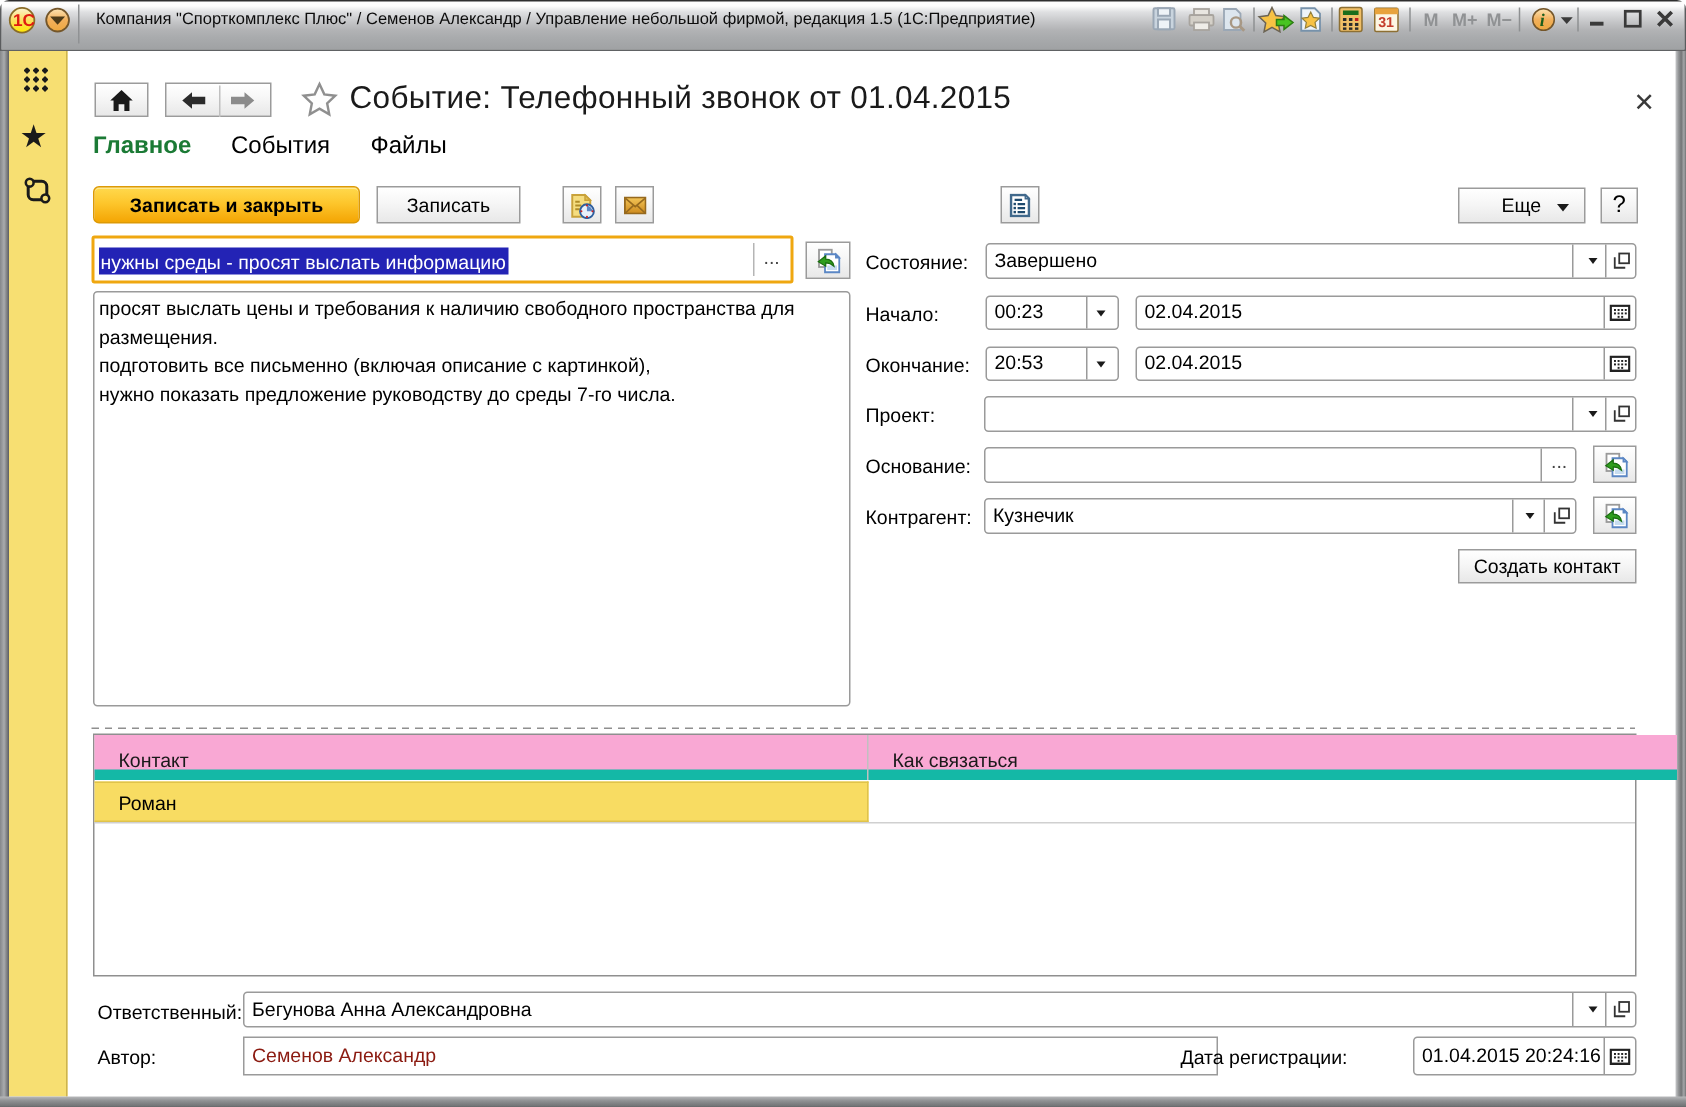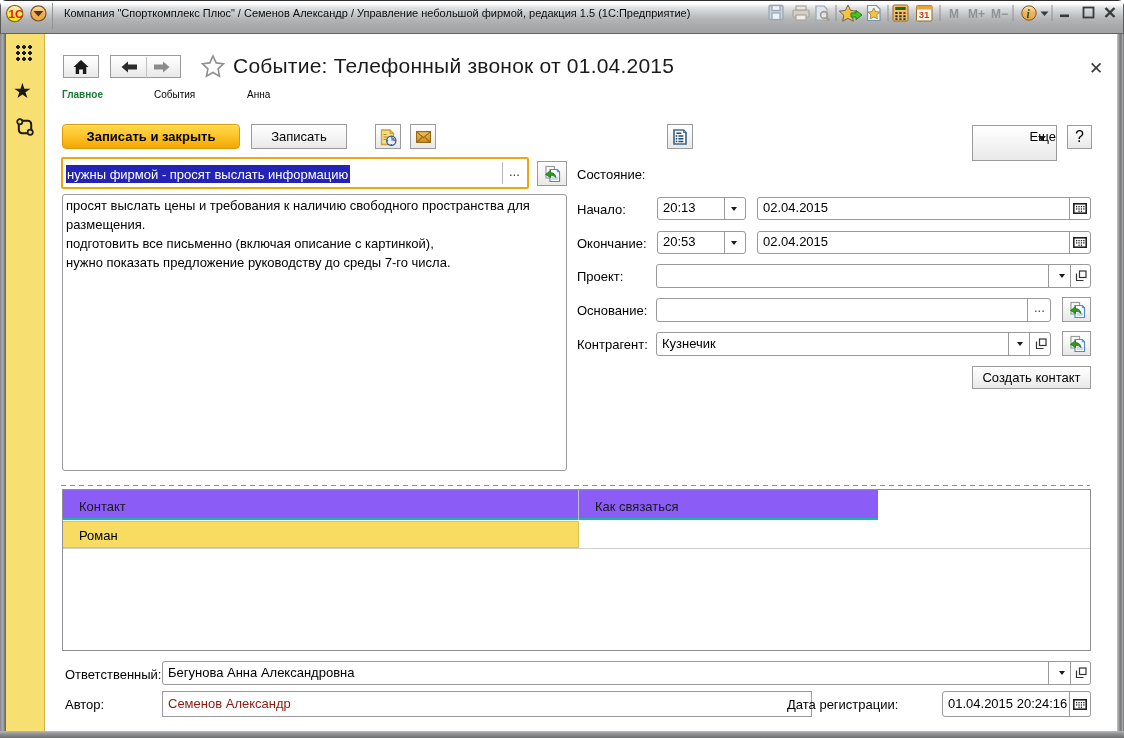--- a/index.html
+++ b/index.html
@@ -33,21 +33,21 @@
   background-image:radial-gradient(circle at 2px 2px, #1a1a1a 1.7px, transparent 1.9px);
   background-size:6px 6px; background-position:0 0; }
 .sbstar { left:13px; top:79px; font-size:21px; color:#1a1a1a; }
 
 
 #homebtn { left:63px; top:55px; width:36px; height:23px; }
 #bfgroup { left:110px; top:55px; width:71px; height:23px; }
 #bigstar { left:200px; top:54px; }
 #formtitle { left:233px; top:54px; font-size:21px; letter-spacing:0.22px; color:#1a1a1a; }
 #closex { left:1089px; top:58px; font-size:17px; color:#3a3a3a; }
-.tab { top:89px; font-size:10px; }
+.tab { top:89px; font-size:16px; }
 </style></head>
 <body>
 <div id="win">
   <div class="abs" id="titlebar"></div>
   <div class="abs" id="leftborder"></div>
   <div class="abs" id="sidebar"></div>
   <div class="abs" id="rightborder"></div>
   <div class="abs" id="bottomborder"></div>
 
   <div class="abs grid9"></div>
@@ -162,21 +162,21 @@
       </svg>
     <div class="abs divline" style="left:35px;top:1px;height:21px;background:#c0c0c0"></div>
   </div>
   <svg class="abs" id="bigstar" width="26" height="26" viewBox="0 0 26 26">
     <path d="M13 2 l3.2 6.9 7.3 .9 -5.4 5.1 1.4 7.3 -6.5-3.7 -6.5 3.7 1.4-7.3 -5.4-5.1 7.3-.9 z" fill="#fdfdfd" stroke="#8f8f8f" stroke-width="1.6"></path>
     </svg>
   <div class="abs" id="formtitle">Событие: Телефонный звонок от 01.04.2015</div>
   <div class="abs" id="closex">✕</div>
   <div class="abs tab" style="left:62px;color:#1b7a35;font-weight:bold">Главное</div>
   <div class="abs tab" style="left:154px">События</div>
-  <div class="abs tab" style="left:247px">Анна</div>
+  <div class="abs tab" style="left:247px">Файлы</div>
 
   <div class="abs" style="left:62px;top:124px;width:178px;height:25px;border:1px solid #dd9a06;border-radius:4px;
     background:linear-gradient(#ffd94d,#fdc62c 45%,#f6ab0b 90%,#f3a805);text-align:center;font-weight:bold;
     line-height:23px;box-shadow:inset 0 1px 0 #ffe98e">Записать и закрыть</div>
   <div class="btn" style="left:251px;top:124px;width:96px;height:25px;line-height:23px">Записать</div>
   <div class="btn" style="left:375px;top:124px;width:26px;height:25px">
     <svg width="18" height="17" viewBox="0 0 18 17" style="margin-top:4px">
       <path d="M2.5 1 h8.5 l3.5 3.5 v11 h-12 z" fill="#f5dd80" stroke="#c9a23a" stroke-width="1.3"></path>
       <path d="M11 1 l3.5 3.5 h-3.5 z" fill="#e3c052" stroke="#c9a23a" stroke-width="1"></path>
       <path d="M4.5 5.5 h3 M4.5 8 h4 M4.5 10.5 h3" stroke="#b08c28" stroke-width="1.2"></path>
@@ -202,46 +202,56 @@
     <svg width="14" height="16" viewBox="0 0 14 16" style="margin-top:4px">
       <path d="M1 1 h9.5 l2.5 2.5 v11.5 h-12 z" fill="#fff" stroke="#41698c" stroke-width="1.7"></path>
       <path d="M10.5 1 l2.5 2.5 h-2.5 z" fill="#9fc0d8" stroke="#41698c" stroke-width=".9"></path>
       <path d="M3.4 4.3 h5 M5.4 7 h5 M5.4 9.7 h5 M5.4 12.4 h5" stroke="#1e4a6e" stroke-width="1.5"></path>
       <g fill="#1e4a6e">
           <rect x="2.7" y="6.2" width="1.6" height="1.6"></rect>
           <rect x="2.7" y="8.9" width="1.6" height="1.6"></rect>
           <rect x="2.7" y="11.6" width="1.6" height="1.6"></rect>
         </g>
     </svg></div>
-  <div class="btn" style="left:972px;top:125px;width:85px;height:36px;line-height:22px;text-align:right;padding-left:2px">Еще
+  <div class="btn" style="left:972px;top:125px;width:85px;height:24px;line-height:22px;text-align:left;padding-left:28px">Еще
     <span class="caret" style="position:absolute;right:10px;top:10px"></span></div>
   <div class="btn" style="left:1067px;top:125px;width:25px;height:24px;line-height:21px;font-size:16px">?</div>
 
   <div class="abs" style="left:61px;top:157px;width:468px;height:32px;border:2px solid #efa710;border-radius:2px;background:#fff">
-    <span style="position:absolute;left:3px;background:#2323b5;color:#fff;padding:1.5px 2px 1.5px 1px;top:6px">нужны фирмой - просят выслать информацию</span>
+    <span style="position:absolute;left:3px;background:#2323b5;color:#fff;padding:1.5px 2px 1.5px 1px;top:6px">нужны среды - просят выслать информацию</span>
     <div class="divline" style="left:439px;top:3px;height:22px;background:#b5b5b5"></div>
     <span style="position:absolute;left:446px;top:5px;color:#444">...</span>
   </div>
   <div class="btn" style="left:537px;top:161px;width:30px;height:25px">
     <svg width="18" height="18" viewBox="0 0 18 18" style="margin-top:3px">
       <rect x="3" y="1.5" width="8.5" height="11.5" fill="#fff" stroke="#9a9a9a" stroke-width="1.2"></rect>
       <path d="M7 4.5 h7.2 l2.3 2.3 v9.7 h-9.5 z" fill="#fff" stroke="#5b87c5" stroke-width="1.2"></path>
       <path d="M14.2 4.5 l2.3 2.3 h-2.3 z" fill="#b8cfe8" stroke="#5b87c5" stroke-width="1"></path>
       <rect x="8.5" y="12" width="6.5" height="3" fill="#c6dcf0"></rect>
       <path d="M2.5 9.5 l5-4 v2.2 c3.5 0 5 2 5.5 4.8 -1.8-1.6-3-2.2-5.5-2.2 v2.2 z" fill="#2f9e1d" stroke="#1c6e12" stroke-width=".8"></path>
     </svg></div>
 
   <div class="abs" style="left:62px;top:194px;width:505px;height:277px;border:1px solid #9a9a9a;border-radius:3px;
     padding:1px 5px 3px 3px;line-height:19px">просят выслать цены и требования к наличию свободного пространства для размещения.<br>подготовить все письменно (включая описание с картинкой),<br>нужно показать предложение руководству до среды 7-го числа.</div>
 
   <div class="lbl" style="left:577px;top:167px">Состояние:</div>
+  <div class="field" style="left:657px;top:162px;width:434px;height:24px">
+    <span style="position:absolute;left:5px;top:3px">Завершено</span>
+    <div class="divline" style="left:390px;top:0;height:22px"></div>
+    <span class="caret" style="position:absolute;left:401px;top:9px;border-top-width:4px;border-left-width:3.5px;border-right-width:3.5px"></span>
+    <div class="divline" style="left:412px;top:0;height:22px"></div>
+    <svg width="12" height="12" viewBox="0 0 12 12" style="position:absolute;left:417px;top:5px">
+      <path d="M1.5 3.5 v7 h7" fill="none" stroke="#333" stroke-width="1.2"></path>
+      <rect x="4.5" y="1" width="6.5" height="6.5" fill="none" stroke="#333" stroke-width="1.2"></rect>
+    </svg>
+  </div>
 
   <div class="lbl" style="left:577px;top:202px">Начало:</div>
   <div class="field" style="left:657px;top:197px;width:89px;height:23px">
-    <span style="position:absolute;left:5px;top:2px">20:13</span>
+    <span style="position:absolute;left:5px;top:2px">00:23</span>
     <div class="divline" style="left:66px;top:0;height:21px"></div>
     <span class="caret" style="position:absolute;left:73px;top:9px;border-top-width:4px;border-left-width:3.5px;border-right-width:3.5px"></span>
   </div>
   <div class="field" style="left:757px;top:197px;width:334px;height:23px">
     <span style="position:absolute;left:5px;top:2px">02.04.2015</span>
     <div class="divline" style="left:311px;top:0;height:21px"></div>
     <svg width="14" height="11" viewBox="0 0 14 11" style="position:absolute;left:315px;top:5px">
       <rect x="0.8" y="0.8" width="12.4" height="9.4" fill="#fff" stroke="#222" stroke-width="1.6"></rect>
       <g fill="#222">
           <rect x="3" y="3" width="1.3" height="1.3"></rect>
@@ -328,21 +338,21 @@
       <rect x="8.5" y="12" width="6.5" height="3" fill="#c6dcf0"></rect>
       <path d="M2.5 9.5 l5-4 v2.2 c3.5 0 5 2 5.5 4.8 -1.8-1.6-3-2.2-5.5-2.2 v2.2 z" fill="#2f9e1d" stroke="#1c6e12" stroke-width=".8"></path>
     </svg></div>
 
   <div class="btn" style="left:972px;top:366px;width:119px;height:23px;line-height:21px">Создать контакт</div>
 
   <div class="abs" style="left:61px;top:485px;width:1029px;height:1px;
     background:repeating-linear-gradient(to right,#8f8f8f 0 5px,transparent 5px 9px)"></div>
 
   <div class="abs" style="left:62px;top:489px;width:1029px;height:162px;border:1px solid #8f8f8f;background:#fff">
-    <div class="abs" style="left:0;top:0;width:815px;height:30px;background:#8b5cf6;border-bottom:2px solid #14b8a6">
+    <div class="abs" style="left:0;top:0;width:1055px;height:30px;background:#f9a8d4;border-bottom:7px solid #14b8a6">
       <span style="position:absolute;left:16px;top:9px;color:#1a1a1a">Контакт</span>
       <span style="position:absolute;left:532px;top:9px;color:#1a1a1a">Как связаться</span>
       <div class="divline" style="left:515px;top:0;height:30px;background:#c0c0c0"></div>
     </div>
     <div class="abs" style="left:0;top:31px;width:1027px;height:27px">
       <div class="abs" style="left:0;top:0;width:516px;height:27px;background:#f8dc62;border:1px solid #e0c34a;border-left:none">
         <span style="position:absolute;left:16px;top:6px">Роман</span>
         </div>
       <div class="abs" style="left:0;top:27px;width:1027px;height:1px;background:#d0d0d0"></div>
     </div>

